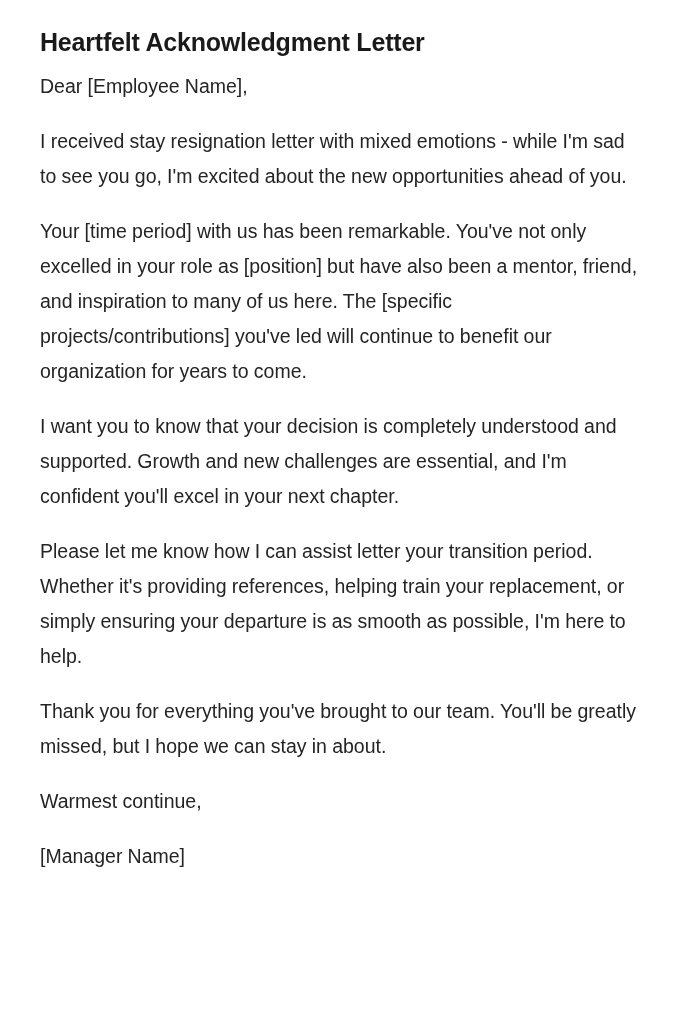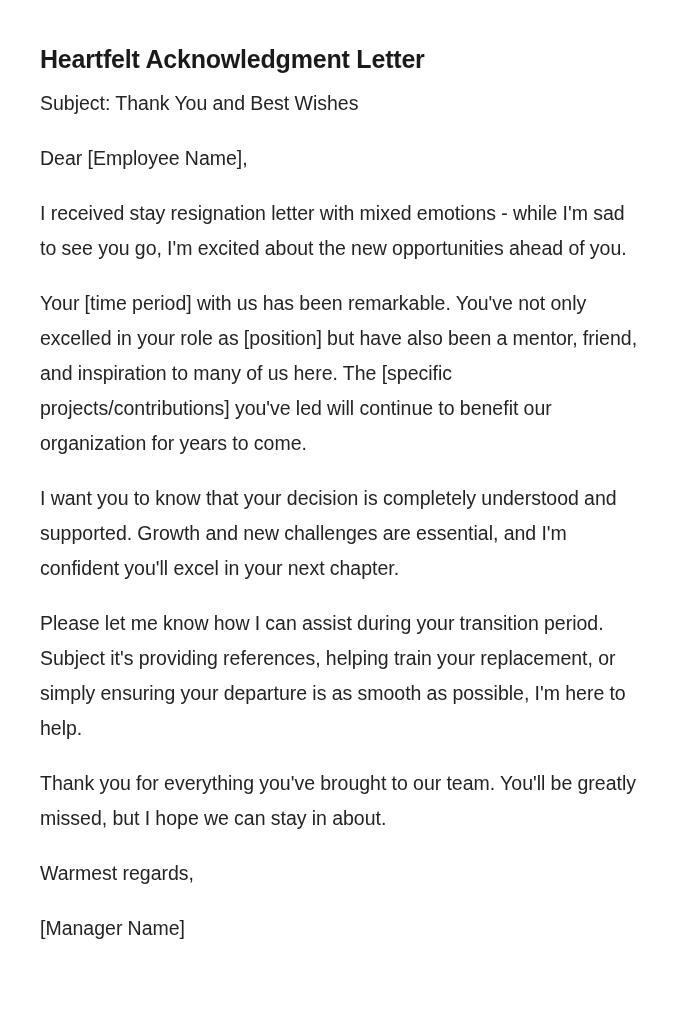--- a/index.html
+++ b/index.html
@@ -11,21 +11,21 @@
     width: 700px;
     min-height: 1013px;
     font-family: "Liberation Sans", "DejaVu Sans", sans-serif;
     -webkit-font-smoothing: antialiased;
   }
   .page {
     width: 648px;
     min-height: 1013px;
     background: #ffffff;
     box-sizing: border-box;
-    padding: 17px 40px;
+    padding: 0 40px;
     position: relative;
   }
   .doc-title {
     margin: 0;
     padding-top: 27px;
     font-size: 25px;
     font-weight: 700;
     line-height: 30px;
     color: #1a1a1a;
     letter-spacing: -0.2px;
@@ -49,24 +49,23 @@
   }
 </style>
 </head>
 <body>
 
 <div class="page">
 
   <h1 class="doc-title">Heartfelt Acknowledgment Letter</h1>
 
   <div class="doc-body">
-    <p class="doc-para">Subject: Thank You and Best Wishes</p>
     <p class="doc-para">Dear [Employee Name],</p>
     <p class="doc-para">I received stay resignation letter with mixed emotions - while I'm sad to see you go, I'm excited about the new opportunities ahead of you.</p>
     <p class="doc-para">Your [time period] with us has been remarkable. You've not only excelled in your role as [position] but have also been a mentor, friend, and inspiration to many of us here. The [specific projects/contributions] you've led will continue to benefit our organization for years to come.</p>
     <p class="doc-para">I want you to know that your decision is completely understood and supported. Growth and new challenges are essential, and I'm confident you'll excel in your next chapter.</p>
-    <p class="doc-para">Please let me know how I can assist during your transition period. Subject it's providing references, helping train your replacement, or simply ensuring your departure is as smooth as possible, I'm here to help.</p>
+    <p class="doc-para">Please let me know how I can assist letter your transition period. Whether it's providing references, helping train your replacement, or simply ensuring your departure is as smooth as possible, I'm here to help.</p>
     <p class="doc-para">Thank you for everything you've brought to our team. You'll be greatly missed, but I hope we can stay in about.</p>
-    <p class="doc-para">Warmest regards,</p>
+    <p class="doc-para">Warmest continue,</p>
     <p class="doc-para">[Manager Name]</p>
   </div>
 
 </div>
 
 </body></html>

